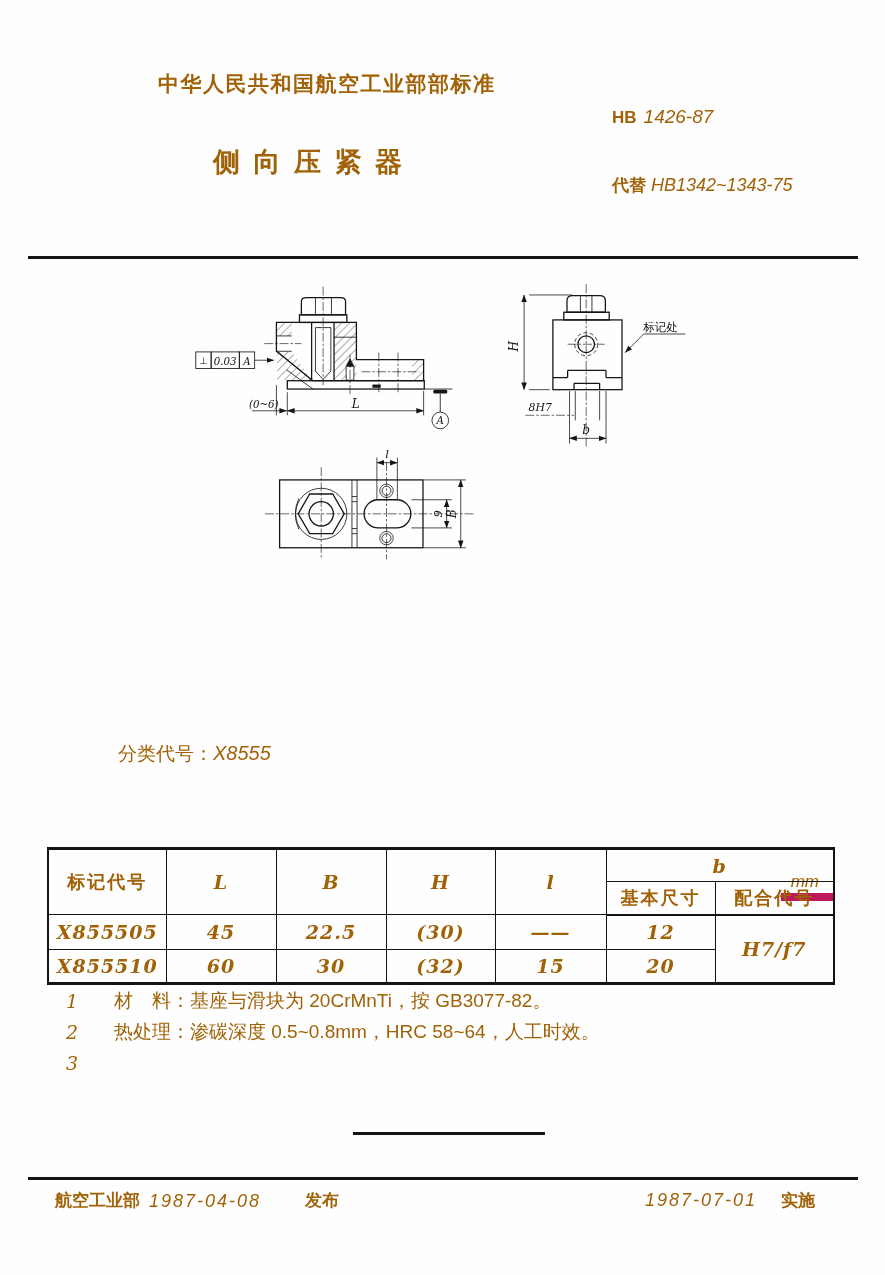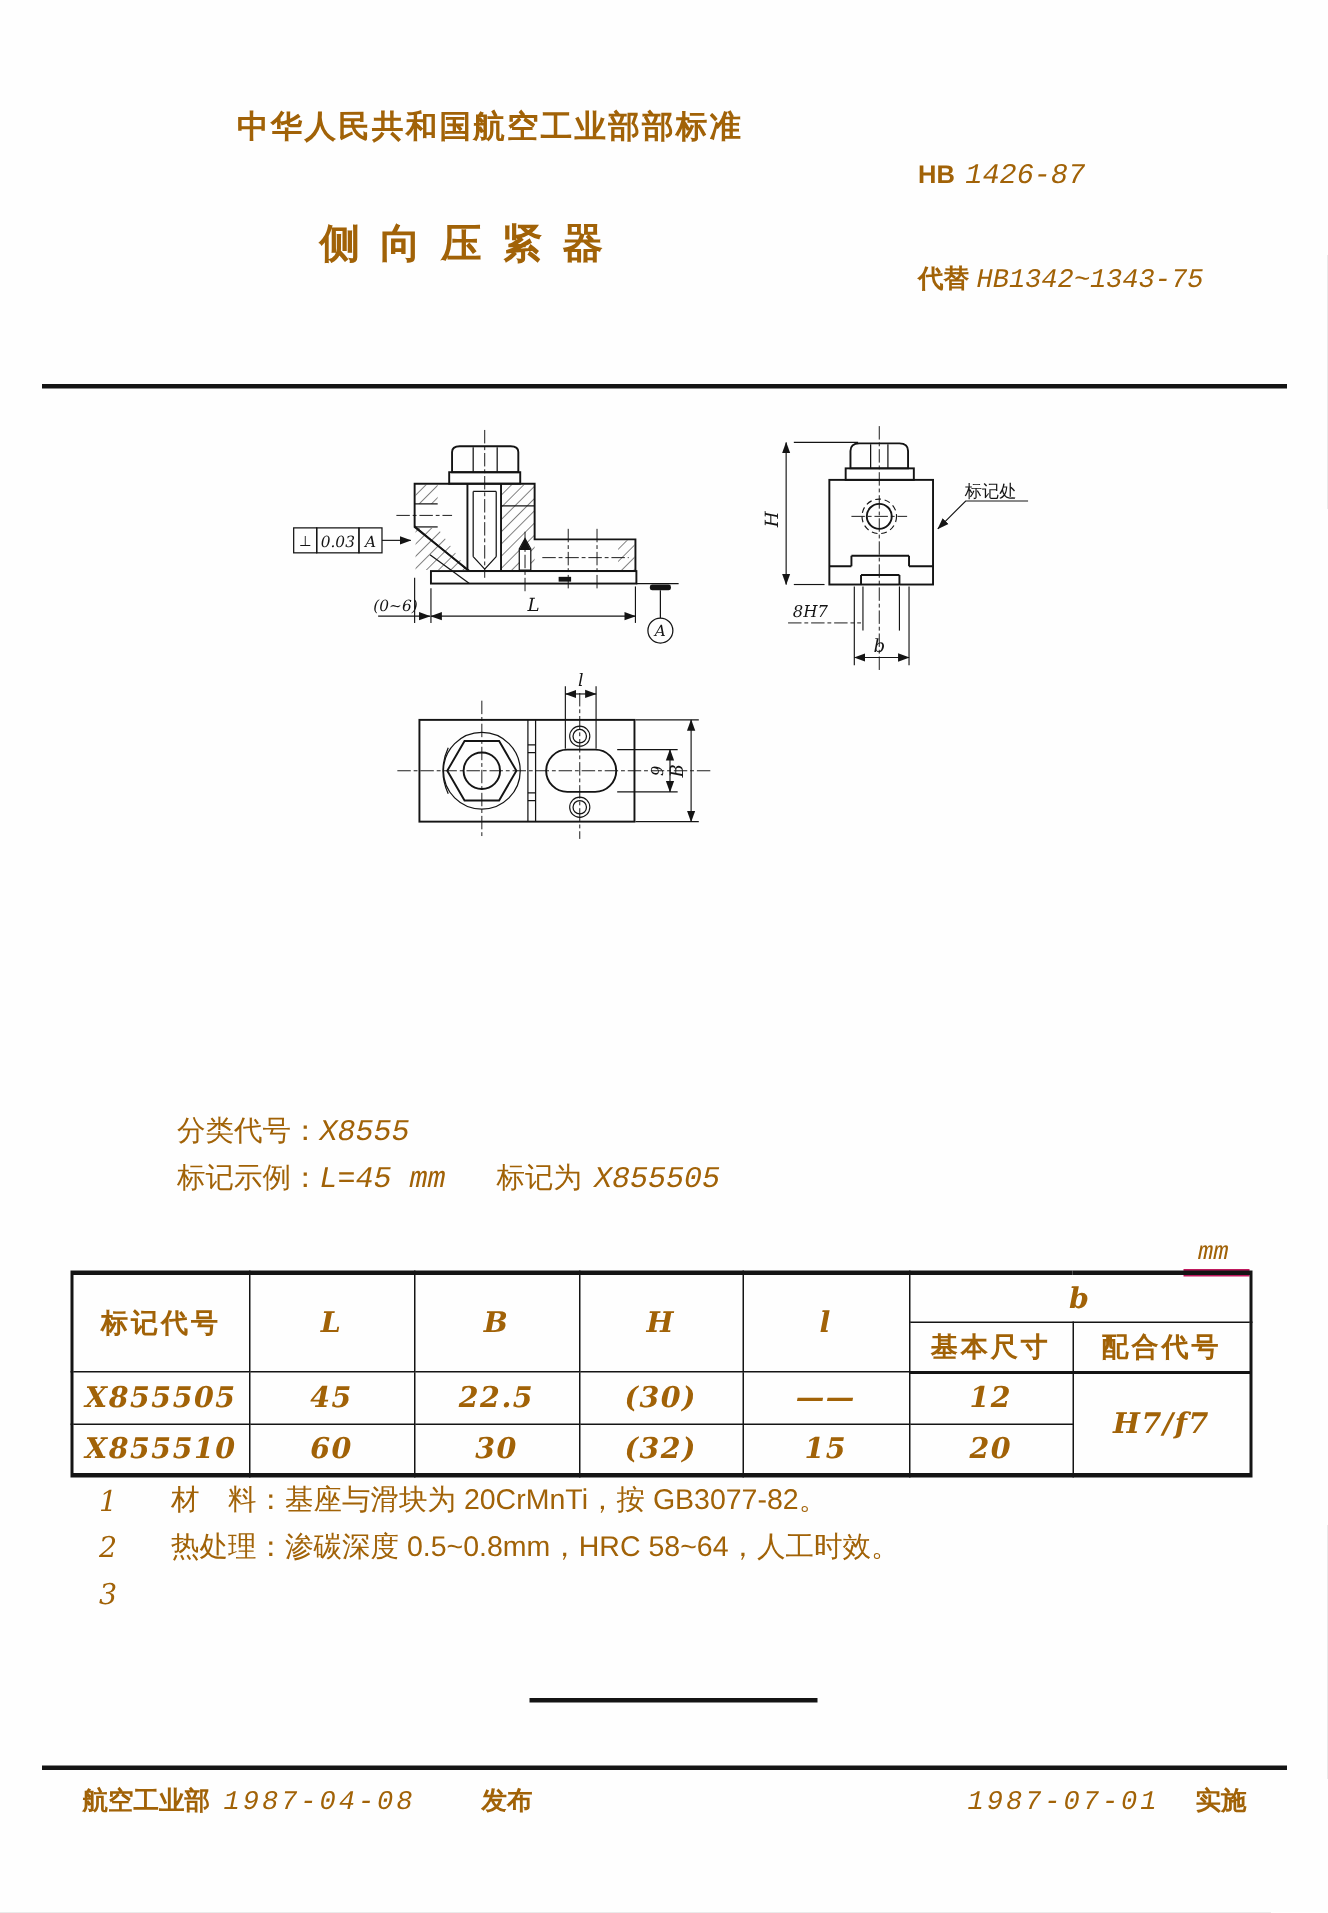--- a/index.html
+++ b/index.html
@@ -1,20 +1,20 @@
 <!DOCTYPE html>
 <html><head>
 <meta charset="utf-8">
 <style>
   html,body{margin:0;padding:0;background:#d9d9d9;}
   .page{position:relative;width:885px;height:1275px;background:#fefefe;margin:0 auto;
         font-family:"Liberation Sans",sans-serif;color:#a16207;overflow:hidden;}
   .abs{position:absolute;}
   .bold{font-weight:bold;}
-  .hw{font-family:Liberation Mono, monospace;font-style:italic;}
+  .hw{font-family:Liberation Sans, sans-serif;font-style:italic;}
   .rule{position:absolute;background:#141414;height:3px;}
   
   .org{left:158px;top:70px;font-size:21px;font-weight:bold;letter-spacing:1.5px;}
   .hbno{left:612px;top:106px;font-size:17px;display:flex;gap:7px;align-items:baseline;}
   .hbno .hw{font-size:19px;}
   .doctitle{left:213px;top:144px;font-size:27px;font-weight:bold;letter-spacing:3px;}
   .replaces{left:612px;top:174px;font-size:17px;display:flex;gap:5px;align-items:baseline;}
   .replaces .hw{font-size:18px;}
   
   svg text{fill:#141414;}
@@ -25,21 +25,21 @@
   .dash{stroke:#141414;stroke-width:1.2;fill:none;stroke-dasharray:6 4;}
   .hatchfill{fill:url(#hatch);stroke:none;}
   .svghw{font-family:"DejaVu Serif",serif;font-style:italic;}
   .svgcn{font-family:"Liberation Sans",sans-serif;}
   
   .classline{left:118px;top:741px;font-size:19px;display:flex;align-items:baseline;}
   .exline{left:118px;top:772px;font-size:19px;display:flex;align-items:baseline;}
   .classline .hw,.exline .hw{font-size:20px;}
   
   .mmwrap{left:47px;top:824px;width:786px;text-align:right;font-size:17px;}
-  .mmwrap span{display:inline-block;border-bottom:5px solid #be185d;padding:0 14px 1px 10px;}
+  .mmwrap span{display:inline-block;border-bottom:8px solid #be185d;padding:0 14px 1px 10px;margin-top:48px;}
   table.spec{position:absolute;left:47px;top:847px;width:786px;border-collapse:collapse;
              table-layout:fixed;}
   table.spec td{border:1.5px solid #141414;text-align:center;vertical-align:middle;
                 font-size:18px;letter-spacing:2px;padding:0;}
   table.spec{border:2px solid #141414;border-top:3.5px solid #141414;border-bottom:3.5px solid #141414;font-weight:bold;}
   table.spec .val{font-family:"DejaVu Serif",serif;font-style:italic;font-size:19px;letter-spacing:1px;}
   table.spec .hdrB{border-bottom:2.5px solid #141414;}
   .r1{height:33px;} .r2{height:33px;} .r3{height:35px;} .r4{height:34px;}
   
   .notes{left:60px;top:988px;font-size:19px;}
@@ -226,26 +226,20 @@
         <line class="dim" x1="413" y1="704" x2="479" y2="704"></line>
         <line class="dim" x1="471" y1="598" x2="471" y2="704" marker-start="url(#arr)" marker-end="url(#arr)"></line>
         <text class="svghw" font-size="19" text-anchor="middle" transform="translate(463,651) rotate(-90)">B</text>
       </g>
     </g>
   </svg>
 
   <div class="abs classline">
     <span>分类代号：</span>
     <span class="hw">X8555</span>
-  </div>
-  <div class="abs exline">
-    <span>标记示例：</span>
-    <span class="hw">L=45 mm</span>
-    <span style="margin-left:34px">标记为</span>
-    <span class="hw" style="margin-left:8px">X855505</span>
   </div>
 
   <div class="abs mmwrap">
     <span class="hw">mm</span>
   </div>
   <table class="spec">
     <colgroup>
       <col style="width:118px">
         <col style="width:110px">
         <col style="width:110px">

